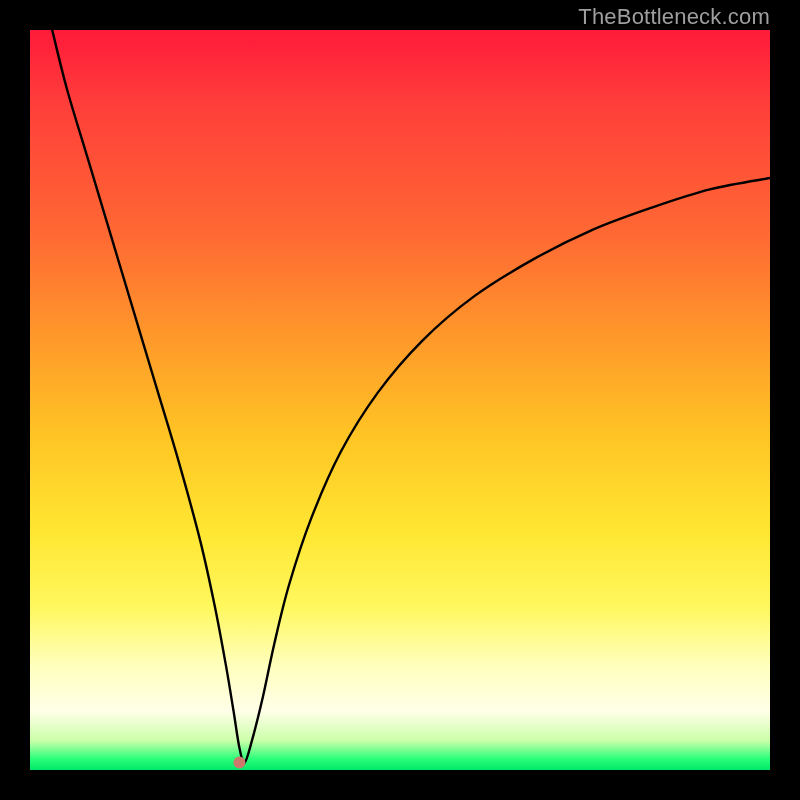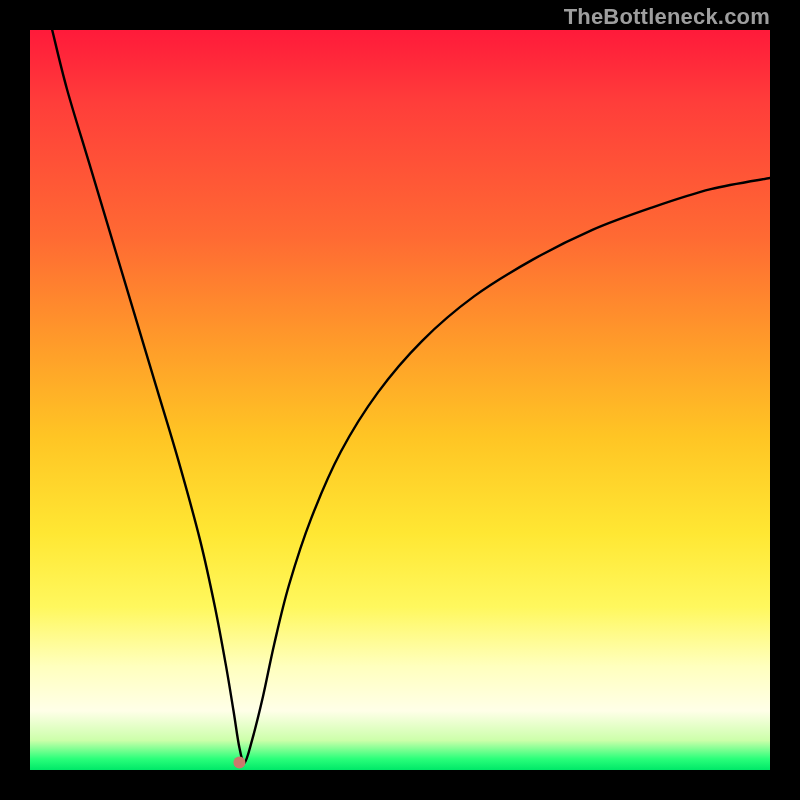--- a/index.html
+++ b/index.html
@@ -48,21 +48,21 @@
     top: 0;
     width: 740px;
     height: 740px;
   }
   #watermark {
     position: absolute;
     top: 4px;
     right: 30px;
     color: #9e9e9e;
     font-size: 22px;
-    font-weight: 700;
+    font-weight: 400;
     letter-spacing: 0.2px;
     user-select: none;
   }
 </style>
 </head>
 <body>
 
 <div id="watermark">TheBottleneck.com</div>
 
 <div id="frame">

